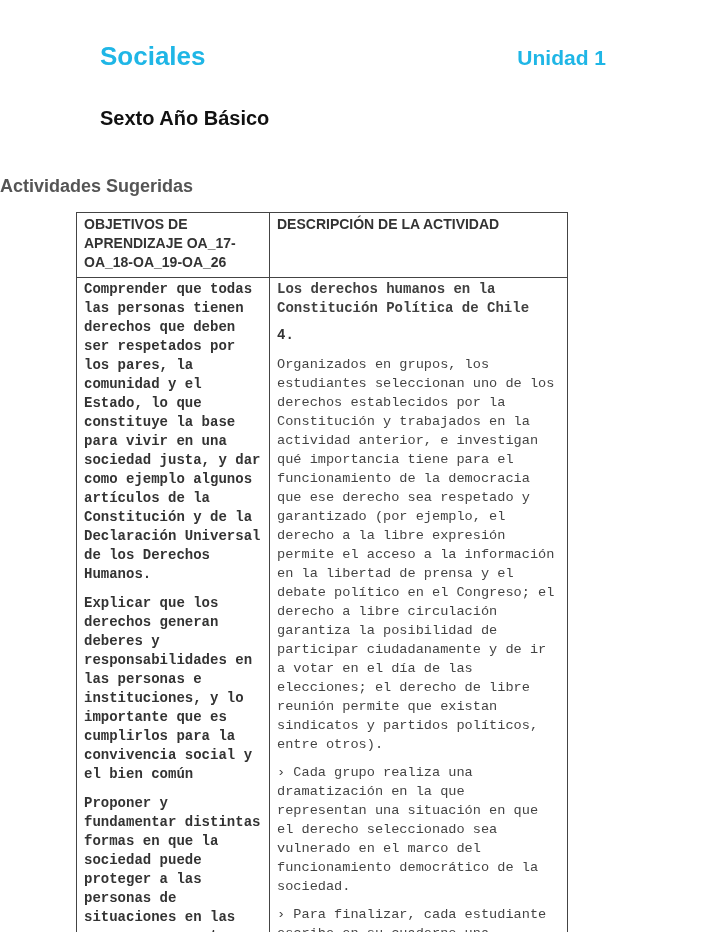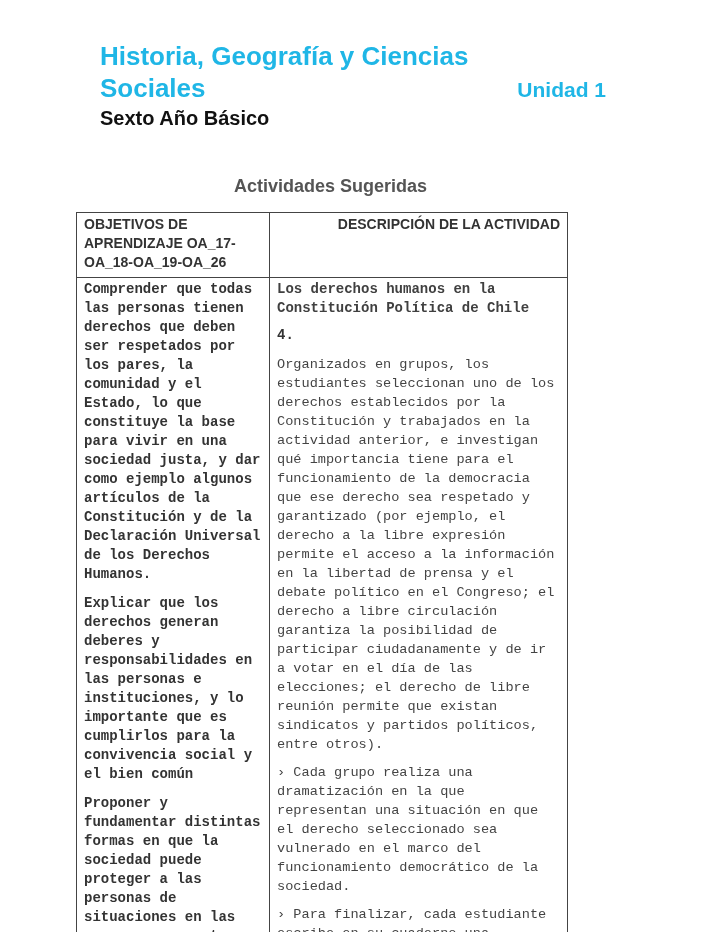--- a/index.html
+++ b/index.html
@@ -3,37 +3,36 @@
 <meta charset="utf-8">
 <style>
   html, body { margin: 0; padding: 0; background: #ffffff; }
   body { width: 720px; height: 932px; position: relative; overflow: hidden; font-family: "Liberation Sans", sans-serif; color: #333; }
   .title { position: absolute; left: 100px; top: 40px; width: 520px; color: #1fb6e6; font-weight: bold; font-size: 26px; line-height: 32px; }
   .title .line2 { display: flex; justify-content: space-between; align-items: baseline; }
   .title .unit { font-size: 21px; margin-right: 14px; }
   .subtitle { position: absolute; left: 100px; top: 107px; width: 520px; display: flex; justify-content: space-between; font-weight: bold; font-size: 20px; }
   .subtitle .grade { color: #111; }
   .subtitle .oa { color: #1fb6e6; margin-right: 8px; }
-  .section-title { position: absolute; left: 0; width: 661px; top: 176px; text-align: center; font-weight: bold; font-size: 18px; color: #555; }
+  .section-title { position: absolute; left: 0; width: 661px; top: 176px; font-weight: bold; font-size: 18px; color: #555; }
   table { position: absolute; left: 76px; top: 212px; width: 492px; border-collapse: collapse; table-layout: fixed; }
   td { border: 1.5px solid #444; vertical-align: top; padding: 2px 7px; font-size: 14px; line-height: 19px; }
   td.left { width: 178px; }
   .hdr-left { font-weight: bold; color: #333; height: 60px; }
-  .hdr-right { font-weight: bold; text-align: right; color: #333; }
+  .hdr-right { font-weight: bold; text-align: left; color: #333; }
   .obj { font-weight: bold; color: #333; margin: 0 0 10px 0; }
   .act-title { font-weight: bold; color: #404040; margin: 0 0 8px 0; }
   .act-num { font-weight: bold; margin: 0 0 10px 0; }
   .para { margin: 0 0 9px 0; color: #444; font-size: 13.6px; }
   tr.body-row td { height: 551px; font-family: Liberation Mono, monospace; }
 </style>
 </head>
 <body>
 
 <div class="title">
-  <div>Historia, Geografía y Ciencias</div>
   <div class="line2">
     <span>Sociales</span>
     <span class="unit">Unidad 1</span>
   </div>
 </div>
 
 <div class="subtitle">
   <span class="grade">Sexto Año Básico</span>
 </div>
 

